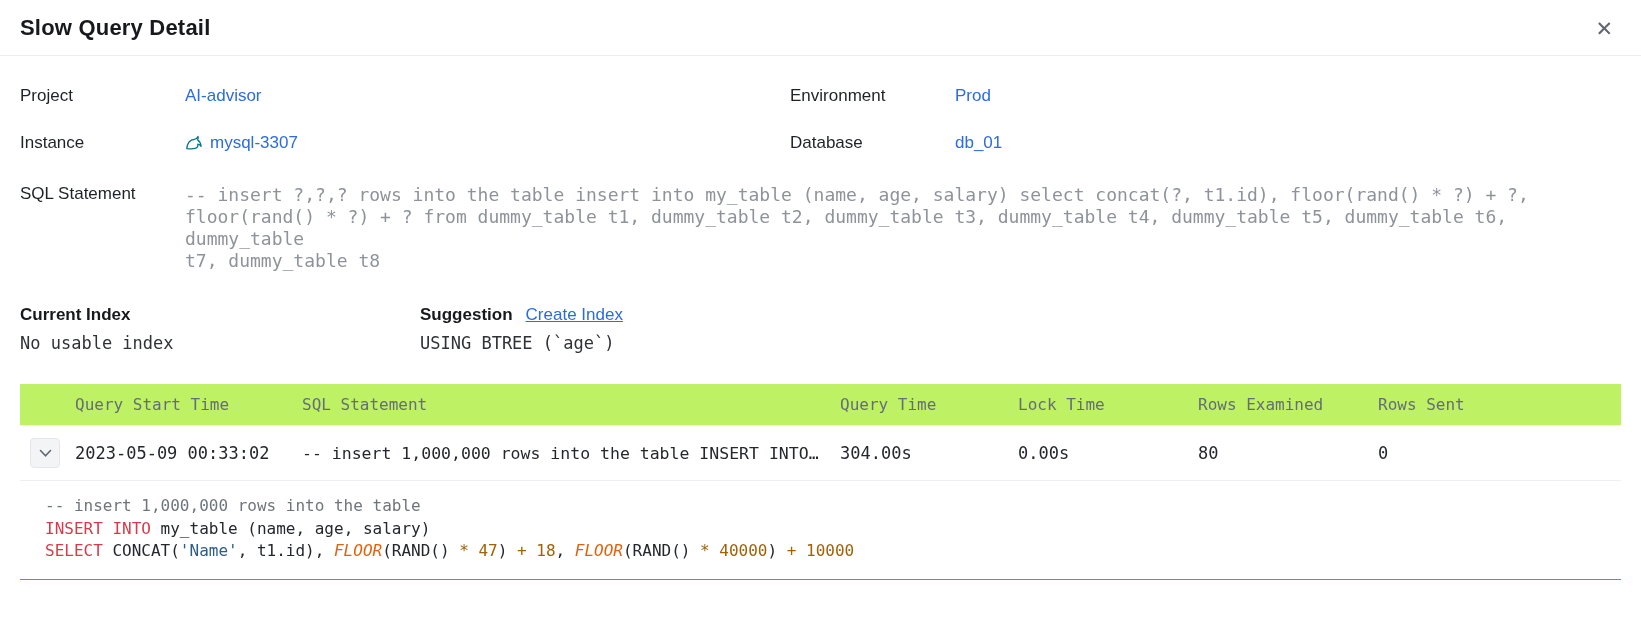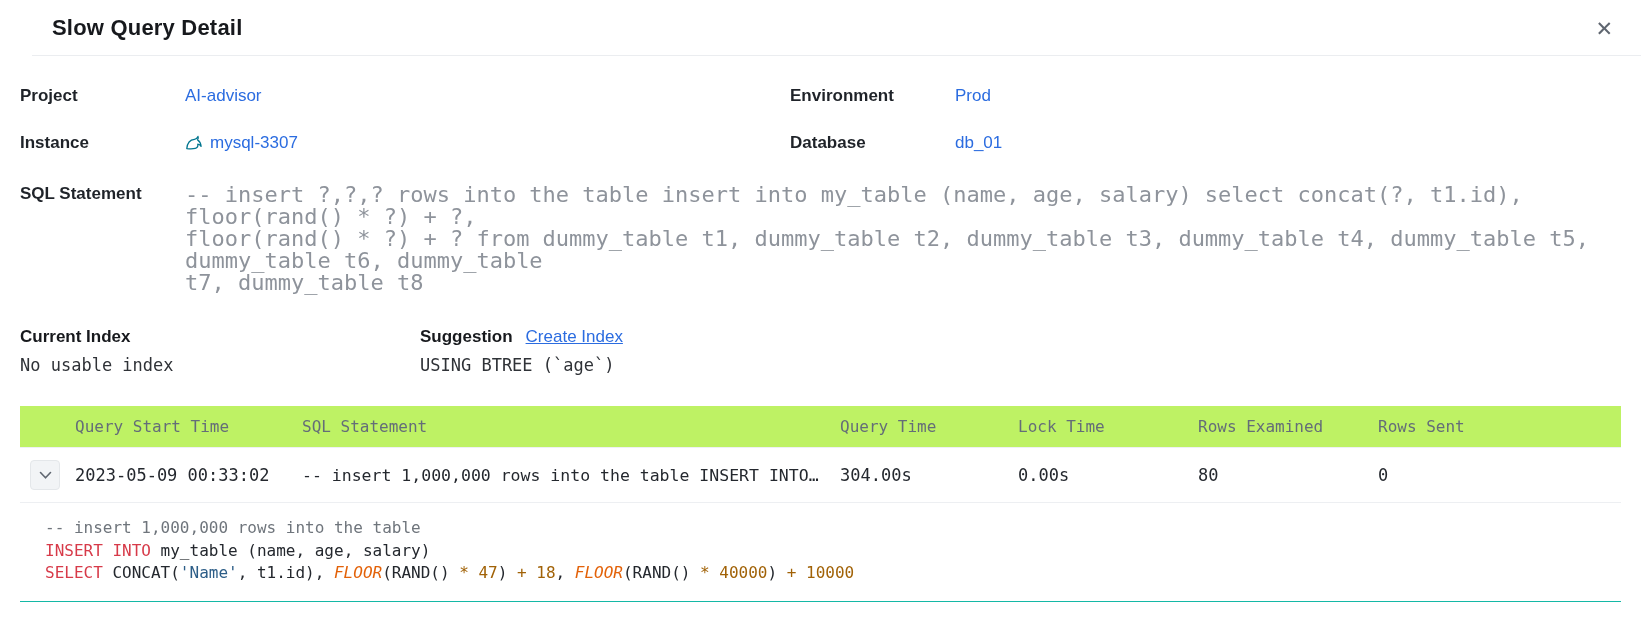--- a/index.html
+++ b/index.html
@@ -6,44 +6,43 @@
   html, body { width: 1641px; height: 625px; background: #ffffff; overflow: hidden; }
   body { font-family: "Liberation Sans", sans-serif; color: #1f2329; }
 
   .mono { font-family: "DejaVu Sans Mono", monospace; }
 
   
   .modal-header {
     display: flex; justify-content: space-between; align-items: center;
     padding: 15px 26px 14px 20px;
     border-bottom: 1px solid #ebedf0;
-    margin-left: 32px;
   }
   .modal-title { font-size: 22px; font-weight: 600; color: #17191d; letter-spacing: .2px; }
   .close-btn {
     background: none; border: none; cursor: pointer;
     font-size: 21px; color: #5f6670; line-height: 1; padding: 2px;
   }
 
   
   .info-grid {
     display: grid;
     grid-template-columns: 165px 605px 165px 1fr;
     padding: 30px 20px 0 20px;
     row-gap: 27px;
     align-items: start;
     font-size: 17px;
   }
-  .field-label { color: #1f2329; font-weight: 700; }
+  .field-label { color: #1f2329; font-weight: 400; }
   .link { color: #2b6ce0; text-decoration: none; cursor: pointer; }
   .instance-value { display: inline-flex; align-items: center; gap: 6px; }
   .sql-label { grid-column: 1; }
   .sql-value {
     grid-column: 2 / 5;
-    color: #8e939b; font-size: 22px; line-height: 22px;
+    color: #8e939b; font-size: 18px; line-height: 22px;
   }
 
   
   .index-grid {
     display: grid; grid-template-columns: 400px 1fr;
     margin-top: 33px; padding: 0 20px; row-gap: 8px;
     font-size: 17px;
   }
   .section-label { font-weight: 600; color: #17191d; }
   .suggestion-line { display: flex; align-items: baseline; gap: 13px; }

